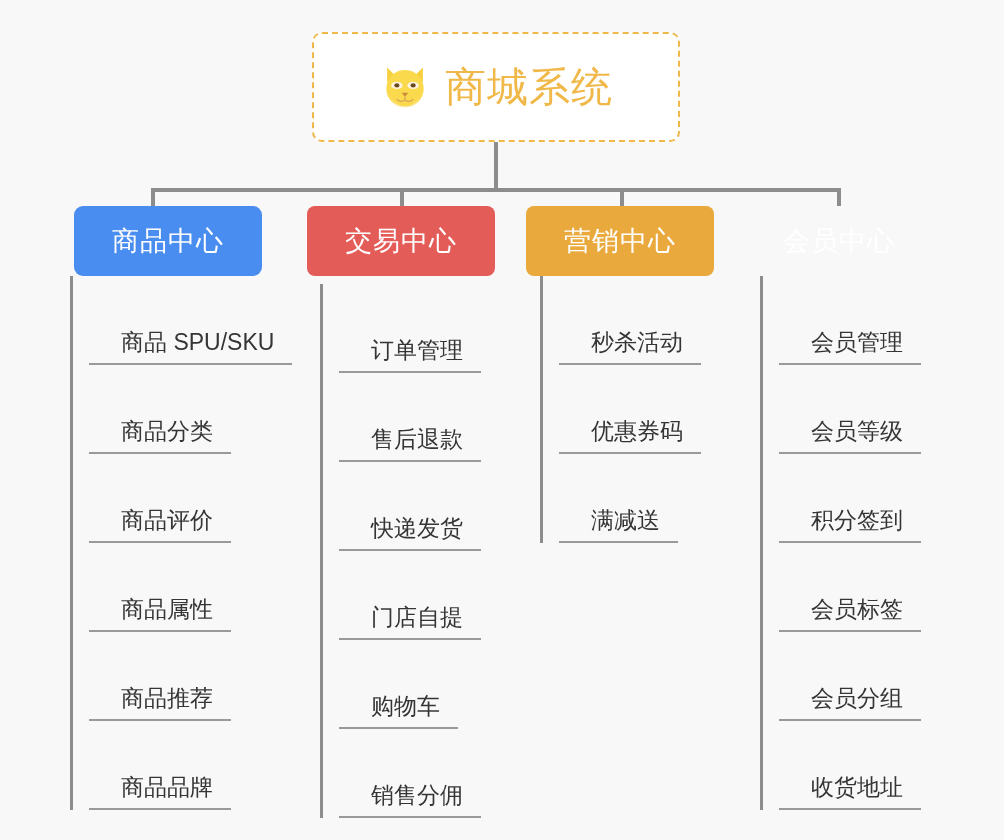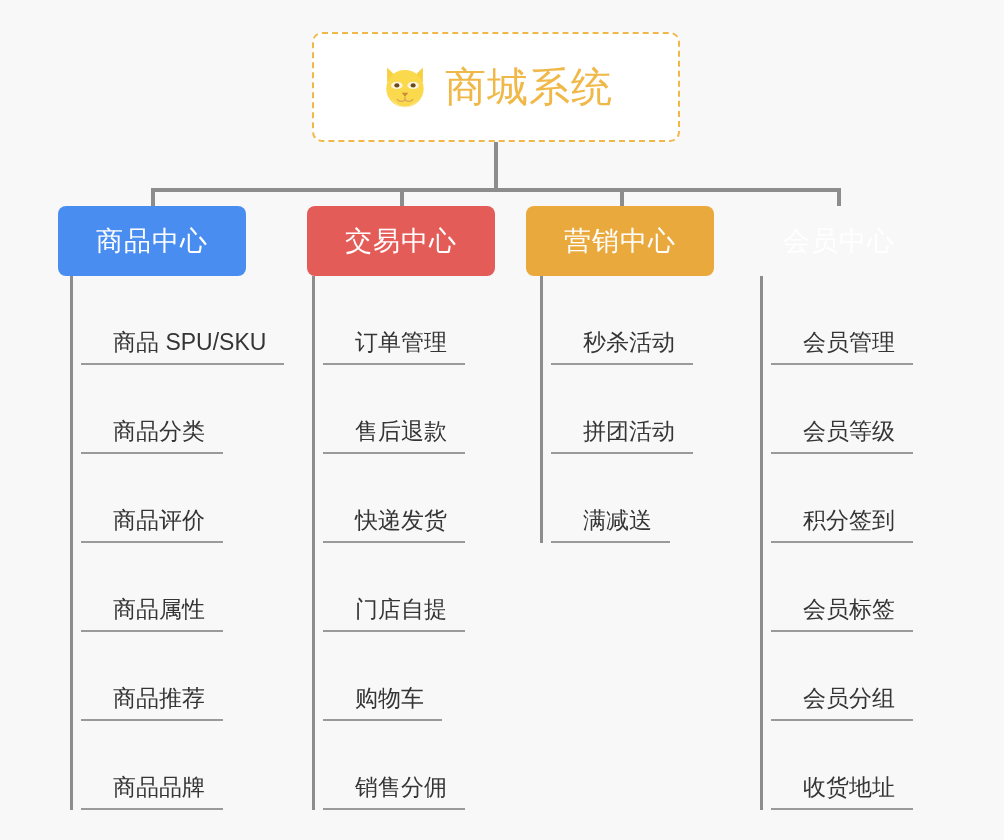--- a/index.html
+++ b/index.html
@@ -71,21 +71,21 @@
     letter-spacing: 1px;
     white-space: nowrap;
   }
 
   
   .branch {
     position: absolute;
     top: 276px;
     box-sizing: border-box;
     border-left: 3px solid #8d8d8d;
-    padding-left: 8px;
+    padding-left: 16px;
   }
   .leaf {
     position: relative;
     height: 89px;
     display: flex;
     align-items: flex-end;
   }
   .leaf-inner {
     display: inline-block;
     border-bottom: 2px solid #9a9a9a;
@@ -122,21 +122,21 @@
 
   <div class="conn conn-v" style="left:494px; top:142px; height:48px;"></div>
 
   <div class="conn conn-h" style="left:151px; top:188px; width:688px;"></div>
 
   <div class="conn conn-v" style="left:151px; top:188px; height:18px;"></div>
   <div class="conn conn-v" style="left:400px; top:188px; height:18px;"></div>
   <div class="conn conn-v" style="left:620px; top:188px; height:18px;"></div>
   <div class="conn conn-v" style="left:837px; top:188px; height:18px;"></div>
 
-  <div class="cat-box" style="left:58px; top:206px; width:188px; background:#4a8df0;">
+  <div class="cat-box" style="left:74px; top:206px; width:188px; background:#4a8df0;border-radius:9px;">
     <span>商品中心</span>
   </div>
   <div class="cat-box" style="left:526px; top:206px; width:188px; background:#eaa93c;">
     <span>营销中心</span>
   </div>
   <div class="cat-box" style="left:307px; top:206px; width:188px; background:#e45c58;">
     <span>交易中心</span>
   </div>
   <div class="cat-box" style="left:745px; top:206px; width:188px; background:#78c council;">
     <span>会员中心</span>
@@ -156,21 +156,21 @@
         <span class="leaf-inner">商品属性</span>
       </div>
     <div class="leaf">
         <span class="leaf-inner">商品推荐</span>
       </div>
     <div class="leaf">
         <span class="leaf-inner">商品品牌</span>
       </div>
   </div>
 
-  <div class="branch" style="left:312px;">
+  <div class="branch" style="left:320px;margin-top:8px;">
     <div class="leaf">
         <span class="leaf-inner">订单管理</span>
       </div>
     <div class="leaf">
         <span class="leaf-inner">售后退款</span>
       </div>
     <div class="leaf">
         <span class="leaf-inner">快递发货</span>
       </div>
     <div class="leaf">
@@ -182,21 +182,21 @@
     <div class="leaf">
         <span class="leaf-inner">销售分佣</span>
       </div>
   </div>
 
   <div class="branch" style="left:540px;">
     <div class="leaf">
         <span class="leaf-inner">秒杀活动</span>
       </div>
     <div class="leaf">
-        <span class="leaf-inner">拼团活动</span>
+        <span class="leaf-inner">优惠券码</span>
       </div>
     <div class="leaf">
         <span class="leaf-inner">满减送</span>
       </div>
   </div>
 
   <div class="branch" style="left:760px;">
     <div class="leaf">
         <span class="leaf-inner">会员管理</span>
       </div>

